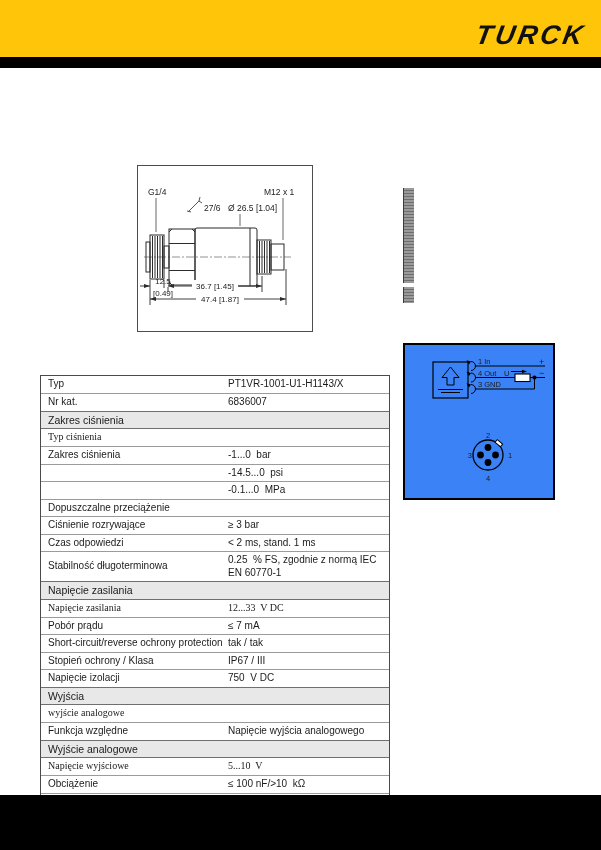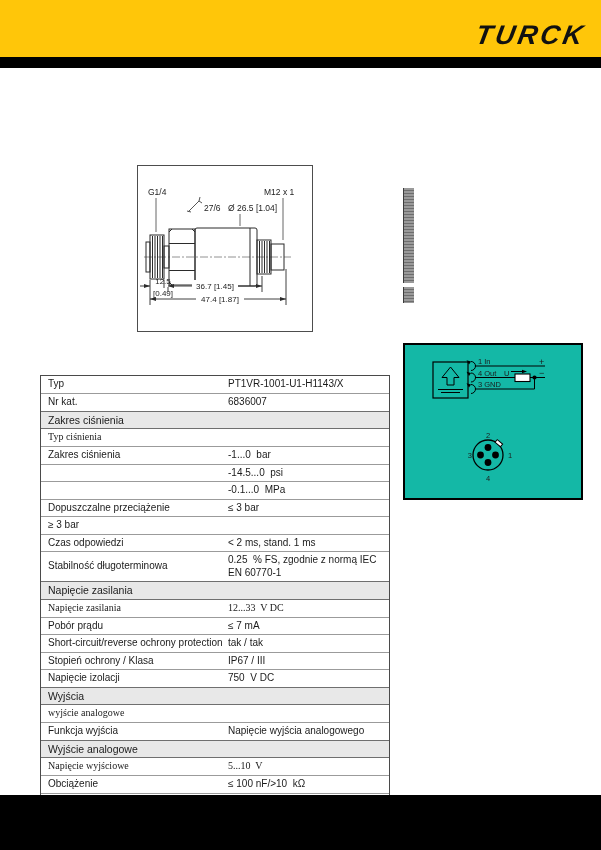--- a/index.html
+++ b/index.html
@@ -31,22 +31,22 @@
   .vstrip {
     position:absolute; left:403px; width:11px;
     background:#8d8d8d; border-left:1px solid #3c3c3c;
     background-image:repeating-linear-gradient(180deg,#9a9a9a 0 2px,#6e6e6e 2px 3px);
   }
   .vstrip.tall { top:188px; height:95px; }
   .vstrip.small { top:287px; height:16px; }
 
   
   .wiring-panel {
-    position:absolute; left:403px; top:343px; width:180px; height:157px;
-    border:2px solid #000; background:#14b8a6;
+    position:absolute; left:403px; top:343px; width:152px; height:157px;
+    border:2px solid #000; background:#3b82f6;
   }
 
   
   .spec-table {
     position:absolute; left:40px; top:375px; width:350px;
     border:1px solid #4a4a4a; background:#fff;
     font-size:10px; color:#1a1a1a;
   }
   .spec-table::after {
     content:""; position:absolute; left:-1px; right:-1px; bottom:-4px;
@@ -223,23 +223,23 @@
       <div class="trow data">
         <div class="cell label"></div>
         <div class="cell value">-14.5...0  psi</div>
       </div>
       <div class="trow data">
         <div class="cell label"></div>
         <div class="cell value">-0.1...0  MPa</div>
       </div>
       <div class="trow data">
         <div class="cell label">Dopuszczalne przeciążenie</div>
-        <div class="cell value">≤ 3 bar</div>
-      </div>
-      <div class="trow data">
+      </div>
+      <div class="trow data">
+        <div class="cell label">Ciśnienie rozrywające</div>
         <div class="cell value">≥ 3 bar</div>
       </div>
       <div class="trow data">
         <div class="cell label">Czas odpowiedzi</div>
         <div class="cell value">&lt; 2 ms, stand. 1 ms</div>
       </div>
       <div class="trow data">
         <div class="cell label">Stabilność długoterminowa</div>
         <div class="cell value">0.25  % FS, zgodnie z normą IEC EN 60770-1</div>
       </div>
@@ -266,21 +266,21 @@
         <div class="cell label">Napięcie izolacji</div>
         <div class="cell value">750  V DC</div>
       </div>
       <div class="trow section">
         <div class="cell section-label">Wyjścia</div>
       </div>
       <div class="trow data">
         <div class="cell value">wyjście analogowe</div>
       </div>
       <div class="trow data">
-        <div class="cell label">Funkcja wyjścia</div>
+        <div class="cell label">Funkcja względne</div>
         <div class="cell value">Napięcie wyjścia analogowego</div>
       </div>
       <div class="trow section">
         <div class="cell section-label">Wyjście analogowe</div>
       </div>
       <div class="trow data">
         <div class="cell label">Napięcie wyjściowe</div>
         <div class="cell value">5...10  V</div>
       </div>
       <div class="trow data">

